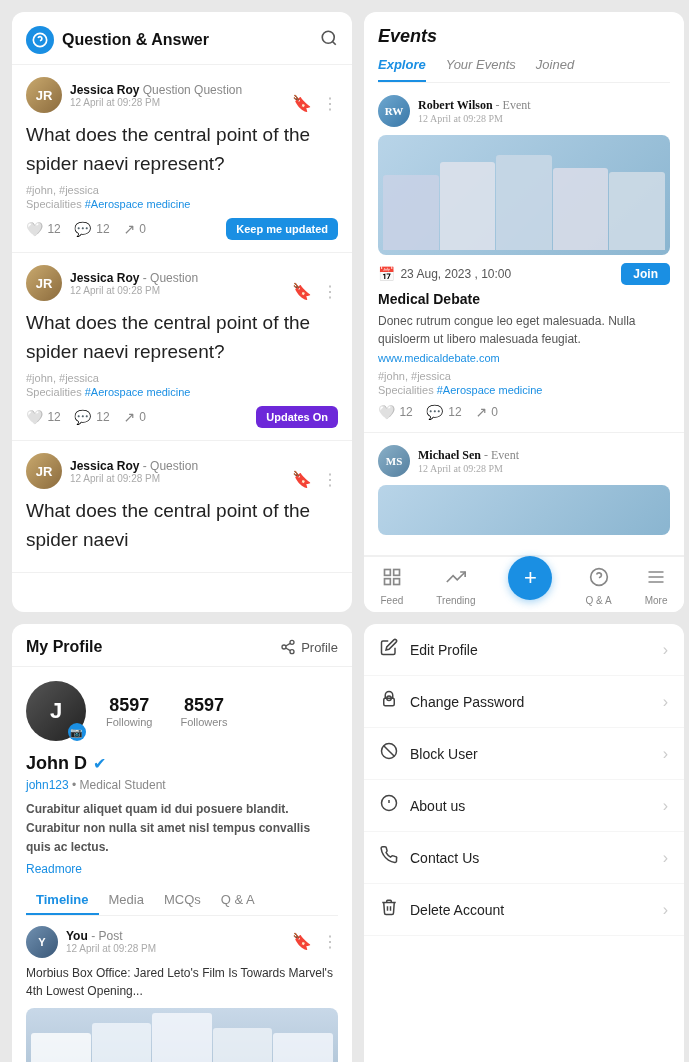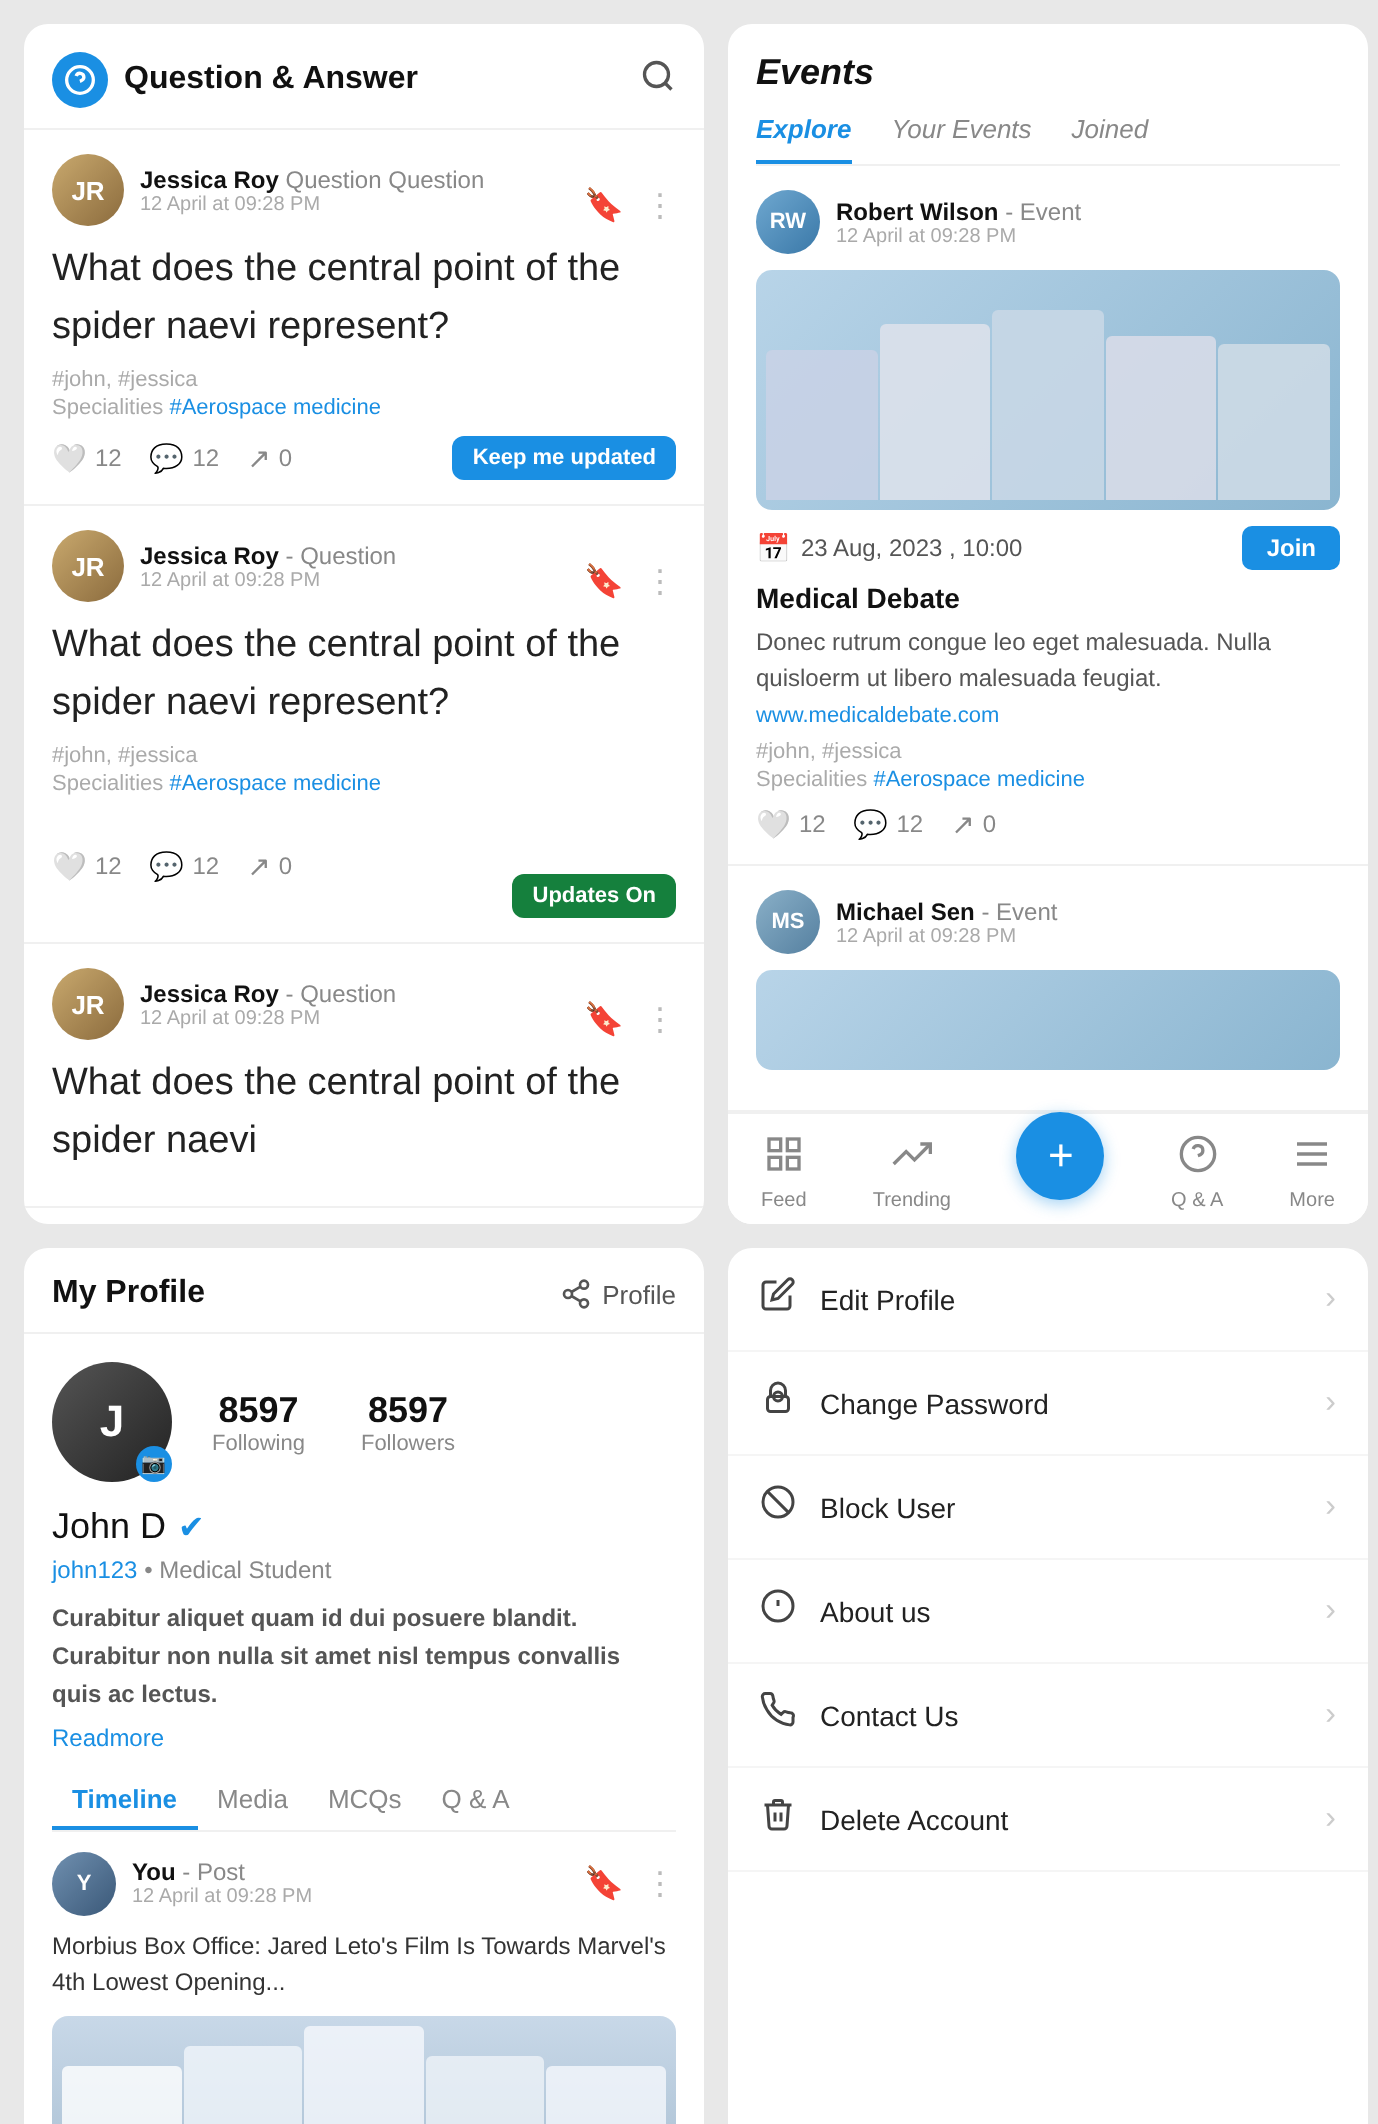--- a/index.html
+++ b/index.html
@@ -152,29 +152,28 @@
       color: #fff;
       border: none;
       border-radius: 6px;
       padding: 5px 10px;
       font-size: 11px;
       cursor: pointer;
       font-weight: 600;
     }
     .btn-updates-on {
       margin-left: auto;
-      background: #15803d;
+      background: #6d28d9;
       color: #fff;
       border: none;
       border-radius: 6px;
       padding: 5px 10px;
       font-size: 11px;
       cursor: pointer;
       font-weight: 600;
-      margin-top: 31px;
     }
 
     
     .events-panel {
       background: #fff;
       border-radius: 12px;
       overflow: hidden;
       grid-row: 1;
       grid-column: 2;
     }
@@ -207,20 +206,21 @@
     }
     .event-post {
       padding: 12px 14px;
       border-bottom: 1px solid #f0f0f0;
     }
     .event-post-header {
       display: flex;
       align-items: flex-start;
       justify-content: space-between;
       margin-bottom: 8px;
+      font-family: Liberation Serif, serif;
     }
     .event-post-user {
       display: flex;
       align-items: center;
       gap: 8px;
     }
     .event-image {
       width: 100%;
       height: 120px;
       background: linear-gradient(135deg, #b8d4e8, #8ab5d0);
@@ -397,21 +397,21 @@
       color: #888;
     }
     .profile-name-row {
       display: flex;
       align-items: center;
       gap: 6px;
       margin-bottom: 4px;
     }
     .profile-name {
       font-size: 18px;
-      font-weight: 400;
+      font-weight: 700;
       color: #111;
     }
     .verified-icon {
       color: #1a8fe3;
       font-size: 16px;
     }
     .profile-sub {
       font-size: 12px;
       color: #888;
       margin-bottom: 8px;

